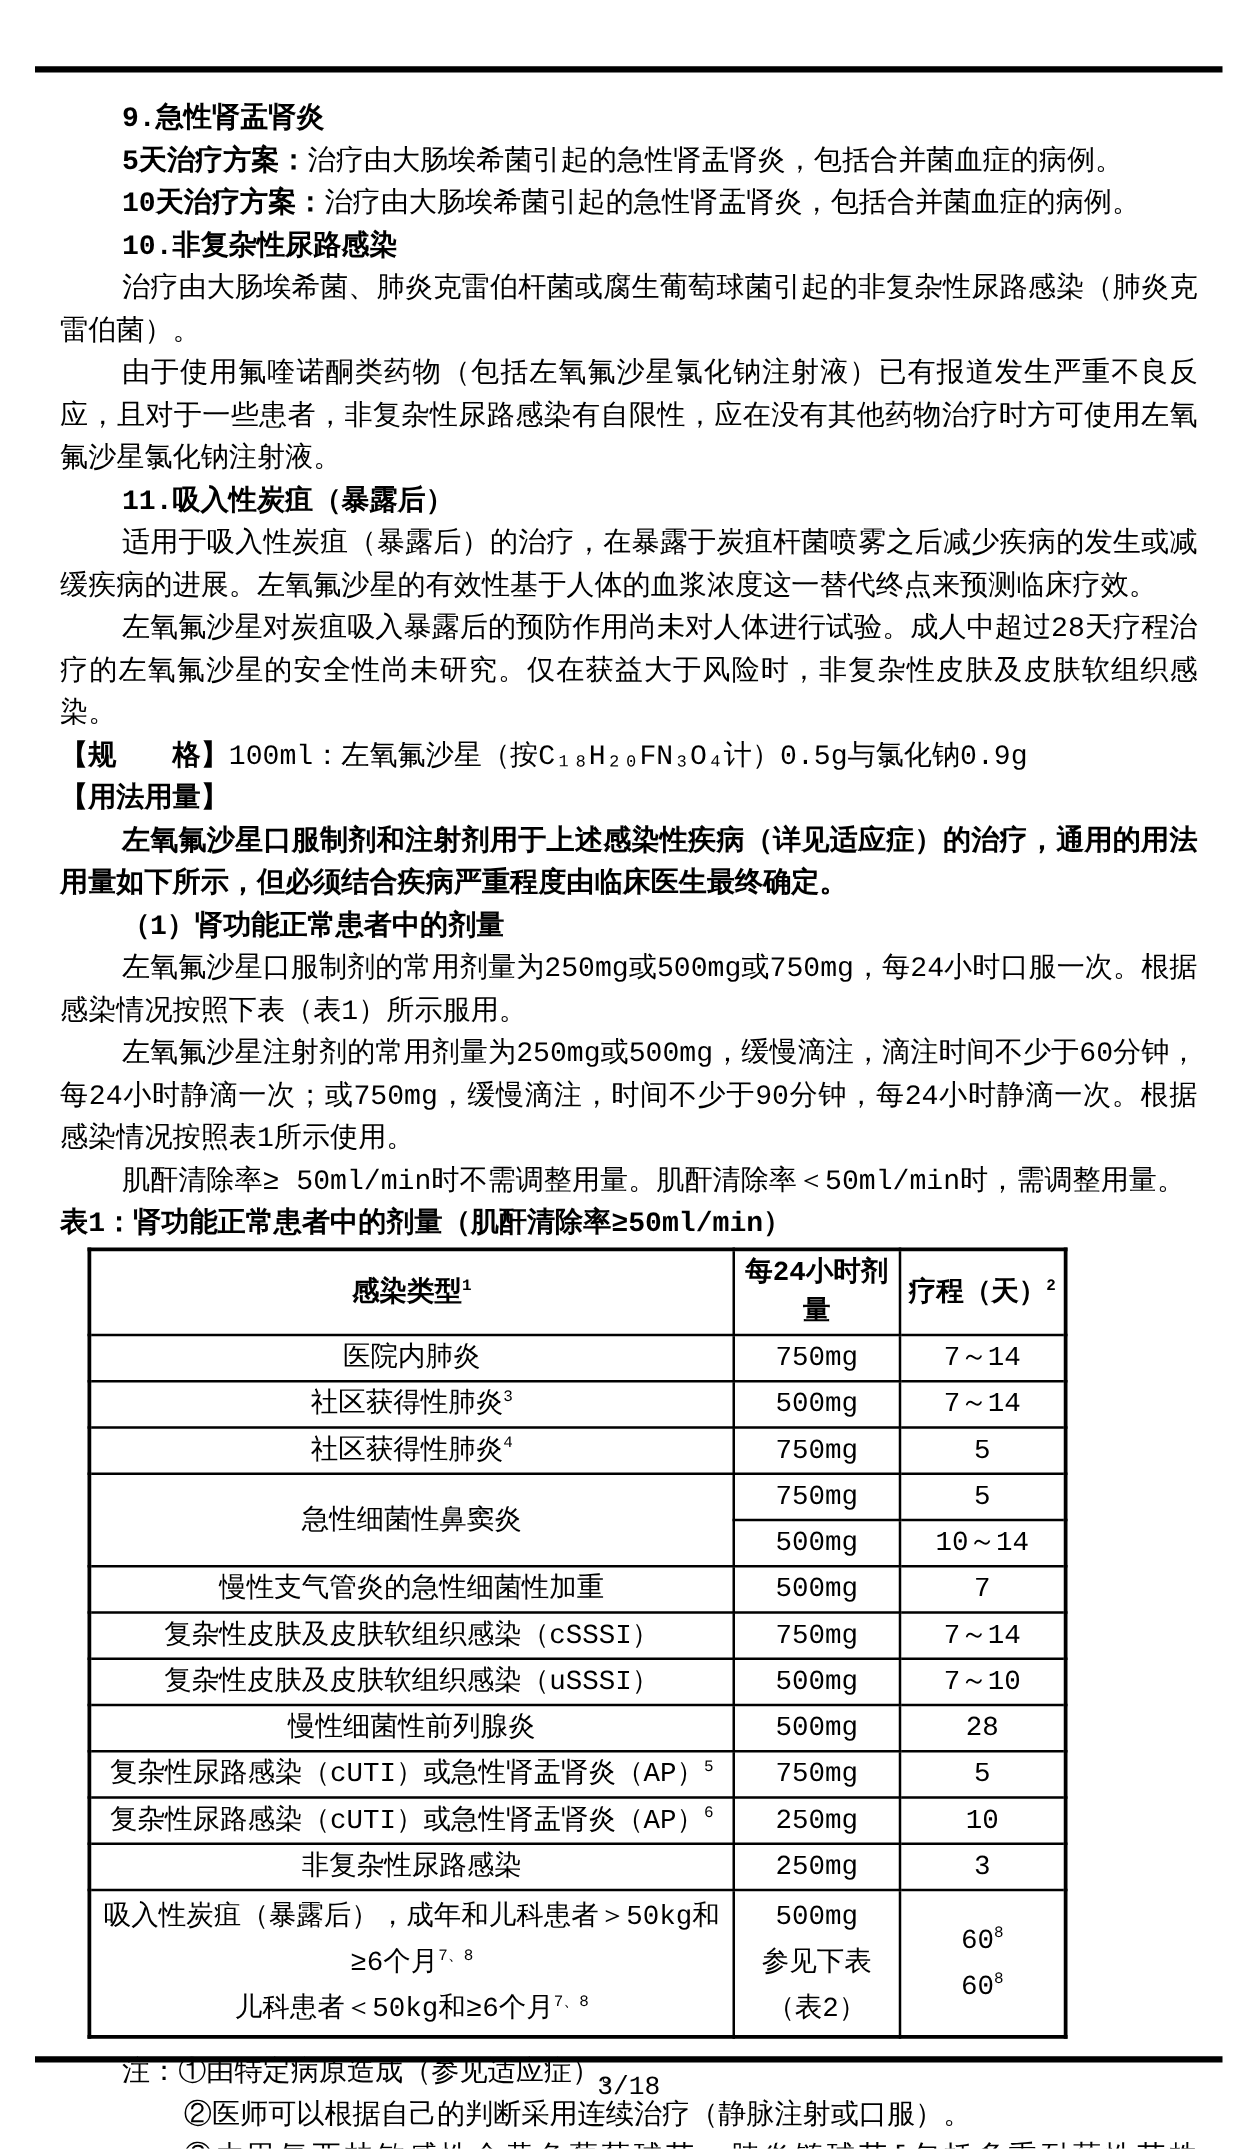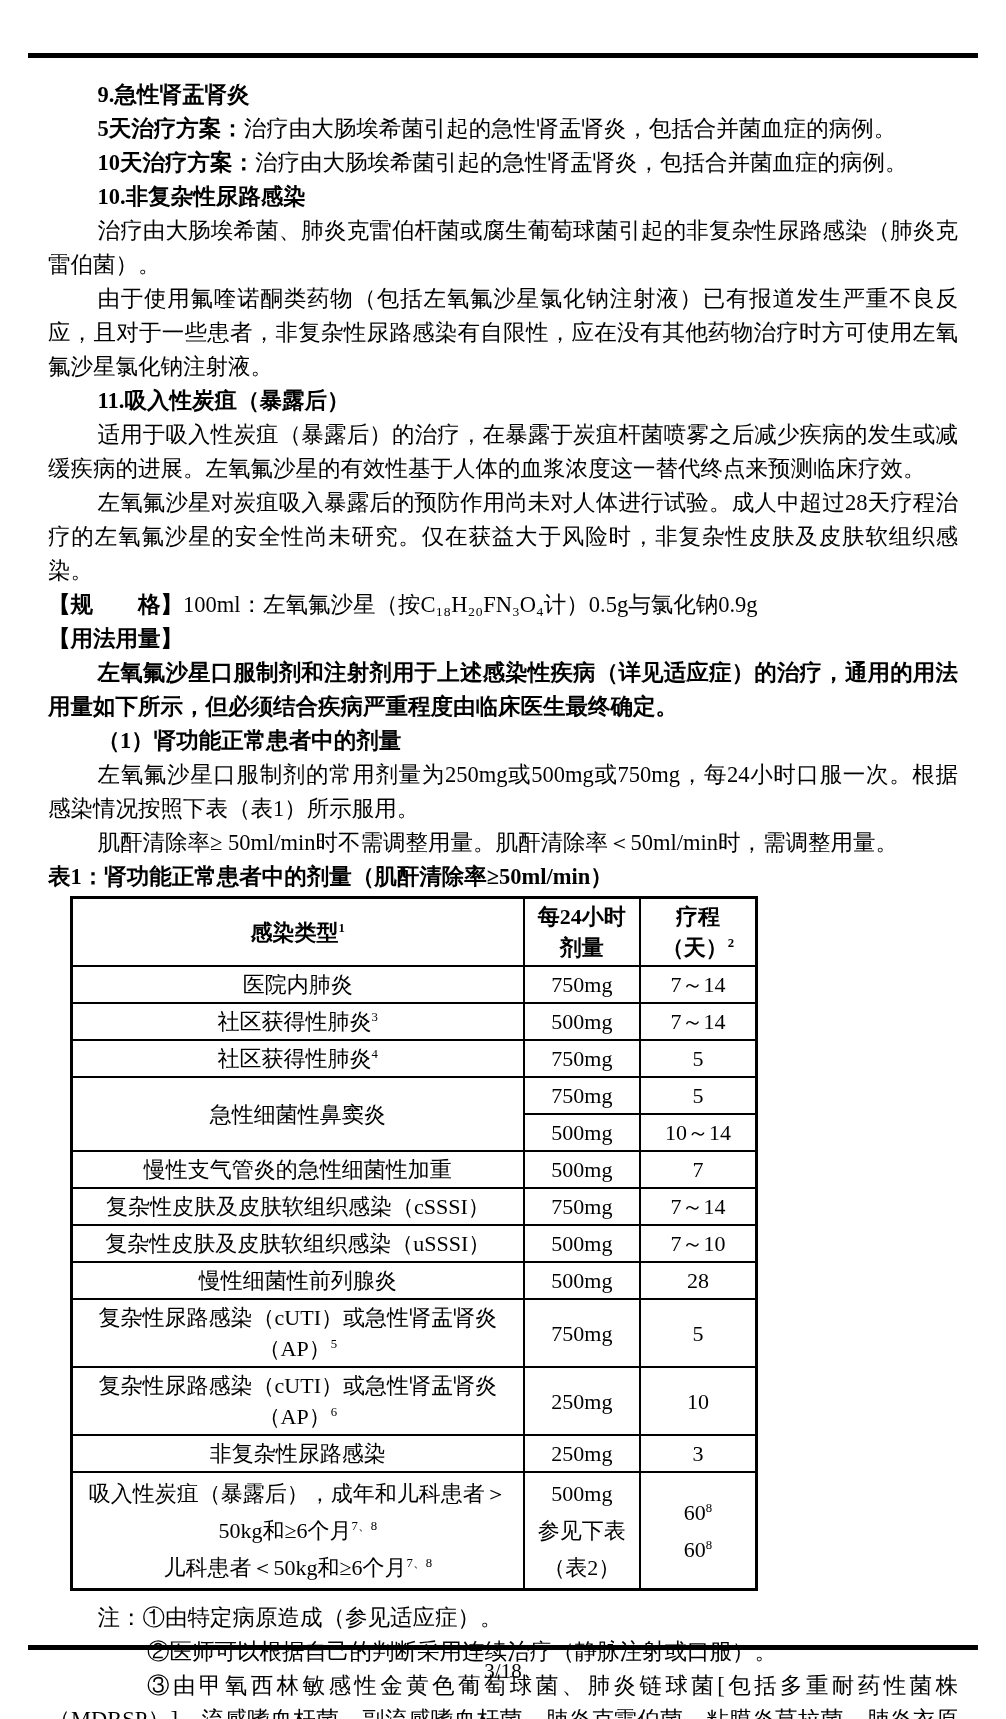--- a/index.html
+++ b/index.html
@@ -1,42 +1,42 @@
 <!DOCTYPE html>
 <html><head>
 <meta charset="utf-8">
 <style>
   html,body { margin:0; padding:0; background:#ffffff; }
   .page {
     position:relative;
     width:1006px; height:1719px;
     background:#ffffff;
     color:#000;
-    font-family:Liberation Serif, serif;
+    font-family:Liberation Mono, monospace;
     overflow:hidden;
   }
   .rule { position:absolute; left:28px; width:950px; height:5px; background:#000; }
   .rule-top { top:53px; }
   .rule-bottom { top:1645px; }
   .content {
     position:absolute; left:48px; top:78px; width:910px;
     font-size:22.5px; line-height:34px;
   }
   p.para { margin:0; text-align:justify; }
   .indent { text-indent:2.2em; }
   .indent4 { text-indent:4.4em; }
   .bold { font-weight:bold; }
   p.heading { font-weight:bold; text-indent:2.2em; margin:0; }
   sup { font-size:0.58em; line-height:0; }
   .t1-title {
     text-align:center; font-weight:bold; margin:3px 0 2px 0; text-indent:0;
   }
   table.t1 {
     border-collapse:collapse;
-    width:688px;
+    width:784px;
     margin:2px 0 0 22px;
     font-size:22px;
     line-height:31px;
     border:3px solid #000;
   }
   table.t1 th, table.t1 td {
     border:2px solid #000;
     text-align:center;
     vertical-align:middle;
     padding:2px 6px;
@@ -82,20 +82,21 @@
 
     <p class="para bold">【用法用量】</p>
 
     <p class="para indent bold">左氧氟沙星口服制剂和注射剂用于上述感染性疾病（详见适应症）的治疗，通用的用法用量如下所示，但必须结合疾病严重程度由临床医生最终确定。</p>
 
 
     <p class="para heading">（1）肾功能正常患者中的剂量</p>
 
     <p class="para indent">左氧氟沙星口服制剂的常用剂量为250mg或500mg或750mg，每24小时口服一次。根据感染情况按照下表（表1）所示服用。</p>
 
+    <p class="para indent">左氧氟沙星注射剂的常用剂量为250mg或500mg，缓慢滴注，滴注时间不少于60分钟，每24小时静滴一次；或750mg，缓慢滴注，时间不少于90分钟，每24小时静滴一次。根据感染情况按照表1所示使用。</p>
 
     <p class="para indent">肌酐清除率≥ 50ml/min时不需调整用量。肌酐清除率＜50ml/min时，需调整用量。</p>
 
     <p class="para t1-title">表1：肾功能正常患者中的剂量（肌酐清除率≥50ml/min）</p>
 
     <table class="t1">
       <tbody>
         <tr>
           <th class="col-infection"><span>感染类型</span><sup>1</sup></th>
           <th class="col-dose"><span>每24小时剂量</span></th>

